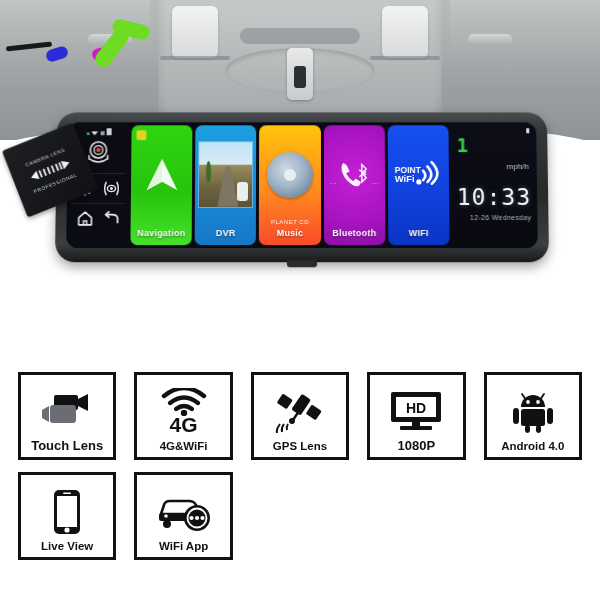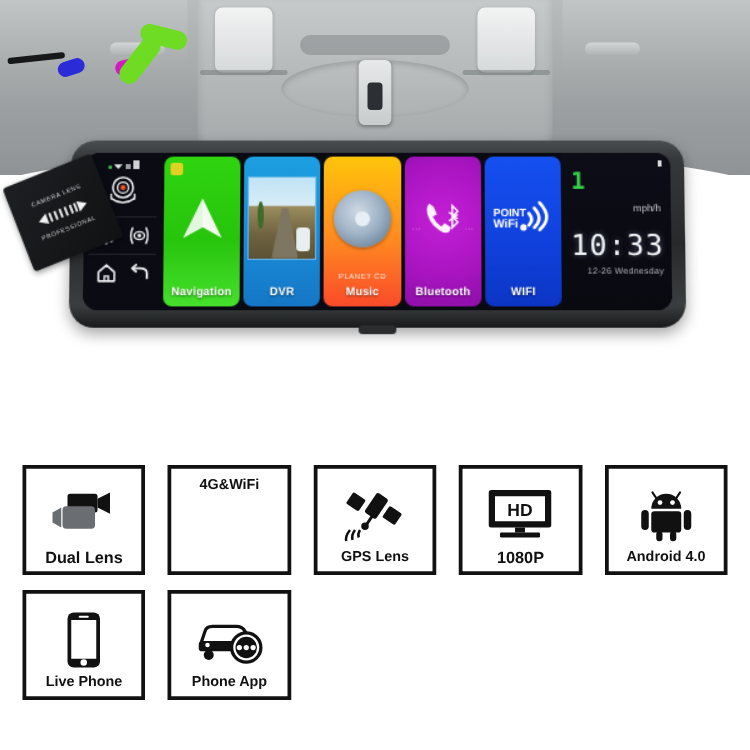--- a/index.html
+++ b/index.html
@@ -344,25 +344,34 @@
 
     <div class="badge">
       <div class="badge-art">
         <svg width="58" height="40" viewBox="0 0 58 40">
           <rect x="16" y="4" width="24" height="15" rx="2" fill="#111"></rect>
           <path d="M40 8 L50 3 L50 20 L40 15 Z" fill="#111"></path>
           <rect x="12" y="14" width="26" height="18" rx="3" fill="#6a6e72"></rect>
           <path d="M4 19 L11 15 L11 31 L4 27 Z" fill="#6a6e72"></path>
         </svg>
       </div>
-      <div class="badge-lbl">Dual Lens</div>
-    </div>
-
-
-    <div class="badge">
+      <div class="badge-lbl">Touch Lens</div>
+    </div>
+
+
+    <div class="badge">
+      <div class="badge-art" style="flex-direction:column;">
+        <svg width="48" height="28" viewBox="0 0 48 28">
+          <path d="M4 8 q20-16 40 0" stroke="#111" stroke-width="4.4" fill="none" stroke-linecap="round"></path>
+          <path d="M10 15 q14-11 28 0" stroke="#111" stroke-width="4.4" fill="none" stroke-linecap="round"></path>
+          <path d="M16 21 q8-6 16 0" stroke="#111" stroke-width="4.2" fill="none" stroke-linecap="round"></path>
+          <circle cx="24" cy="25" r="3.2" fill="#111"></circle>
+        </svg>
+        <div class="fourg">4G</div>
+      </div>
       <div class="badge-lbl sm">4G&amp;WiFi</div>
     </div>
 
     <div class="badge">
       <div class="badge-art">
         <svg width="50" height="42" viewBox="0 0 50 42">
           <rect x="21" y="4" width="11" height="19" rx="2" fill="#111" transform="rotate(34 26 13)"></rect>
           <rect x="4" y="5" width="12" height="11" rx="1.5" fill="#111" transform="rotate(34 10 10)"></rect>
           <rect x="33" y="16" width="12" height="11" rx="1.5" fill="#111" transform="rotate(34 39 21)"></rect>
           <path d="M24 20 L18 29" stroke="#111" stroke-width="2.4"></path>
@@ -408,35 +417,35 @@
 
     <div class="badge">
       <div class="badge-art">
         <svg width="30" height="46" viewBox="0 0 30 46">
           <rect x="2" y="1" width="26" height="44" rx="5" fill="#111"></rect>
           <rect x="5" y="7" width="20" height="31" fill="#ffffff"></rect>
           <rect x="11" y="3.5" width="8" height="1.6" rx=".8" fill="#ffffff"></rect>
           <circle cx="15" cy="41" r="2.6" fill="#ffffff"></circle>
         </svg>
       </div>
-      <div class="badge-lbl sm">Live Phone</div>
+      <div class="badge-lbl sm">Live View</div>
     </div>
 
 
     <div class="badge">
       <div class="badge-art">
         <svg width="58" height="40" viewBox="0 0 58 40">
           <path d="M6 22 L9 13 q1-4 6-4 L34 9 q5 0 7 4 L45 22 Z" fill="none" stroke="#111" stroke-width="2.6" stroke-linejoin="round"></path>
           <rect x="4" y="21" width="42" height="8" rx="2.5" fill="#111"></rect>
           <circle cx="12" cy="32" r="4" fill="#111"></circle>
           <circle cx="38" cy="32" r="4" fill="#111"></circle>
           <circle cx="11" cy="24" r="1.8" fill="#ffffff"></circle>
           <circle cx="42" cy="26" r="13" fill="#111"></circle>
           <circle cx="42" cy="26" r="9.5" fill="none" stroke="#ffffff" stroke-width="1.8"></circle>
           <circle cx="36.5" cy="26" r="2.1" fill="#ffffff"></circle>
           <circle cx="42" cy="26" r="2.1" fill="#ffffff"></circle>
           <circle cx="47.5" cy="26" r="2.1" fill="#ffffff"></circle>
         </svg>
       </div>
-      <div class="badge-lbl sm">Phone App</div>
+      <div class="badge-lbl sm">WiFi App</div>
     </div>
   </div>
 </div>
 
 </body></html>

